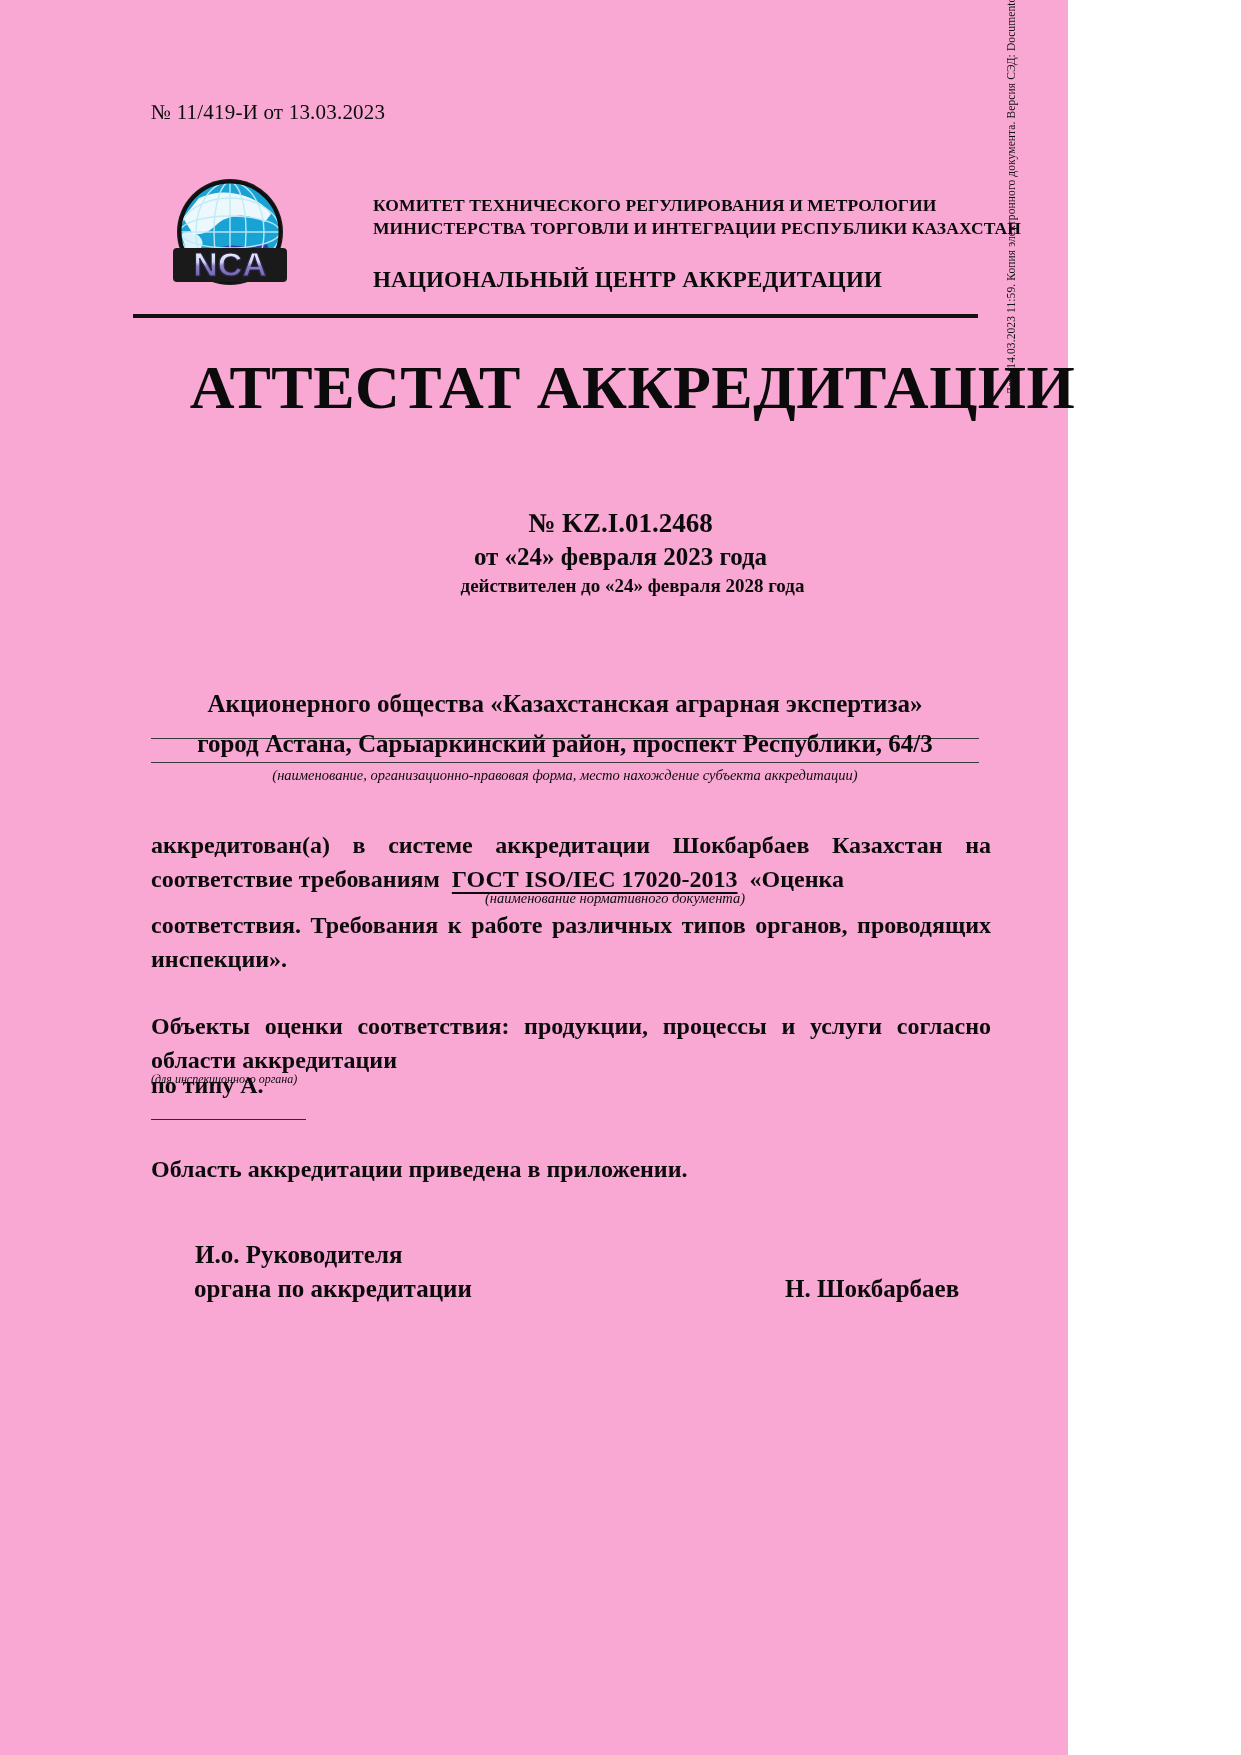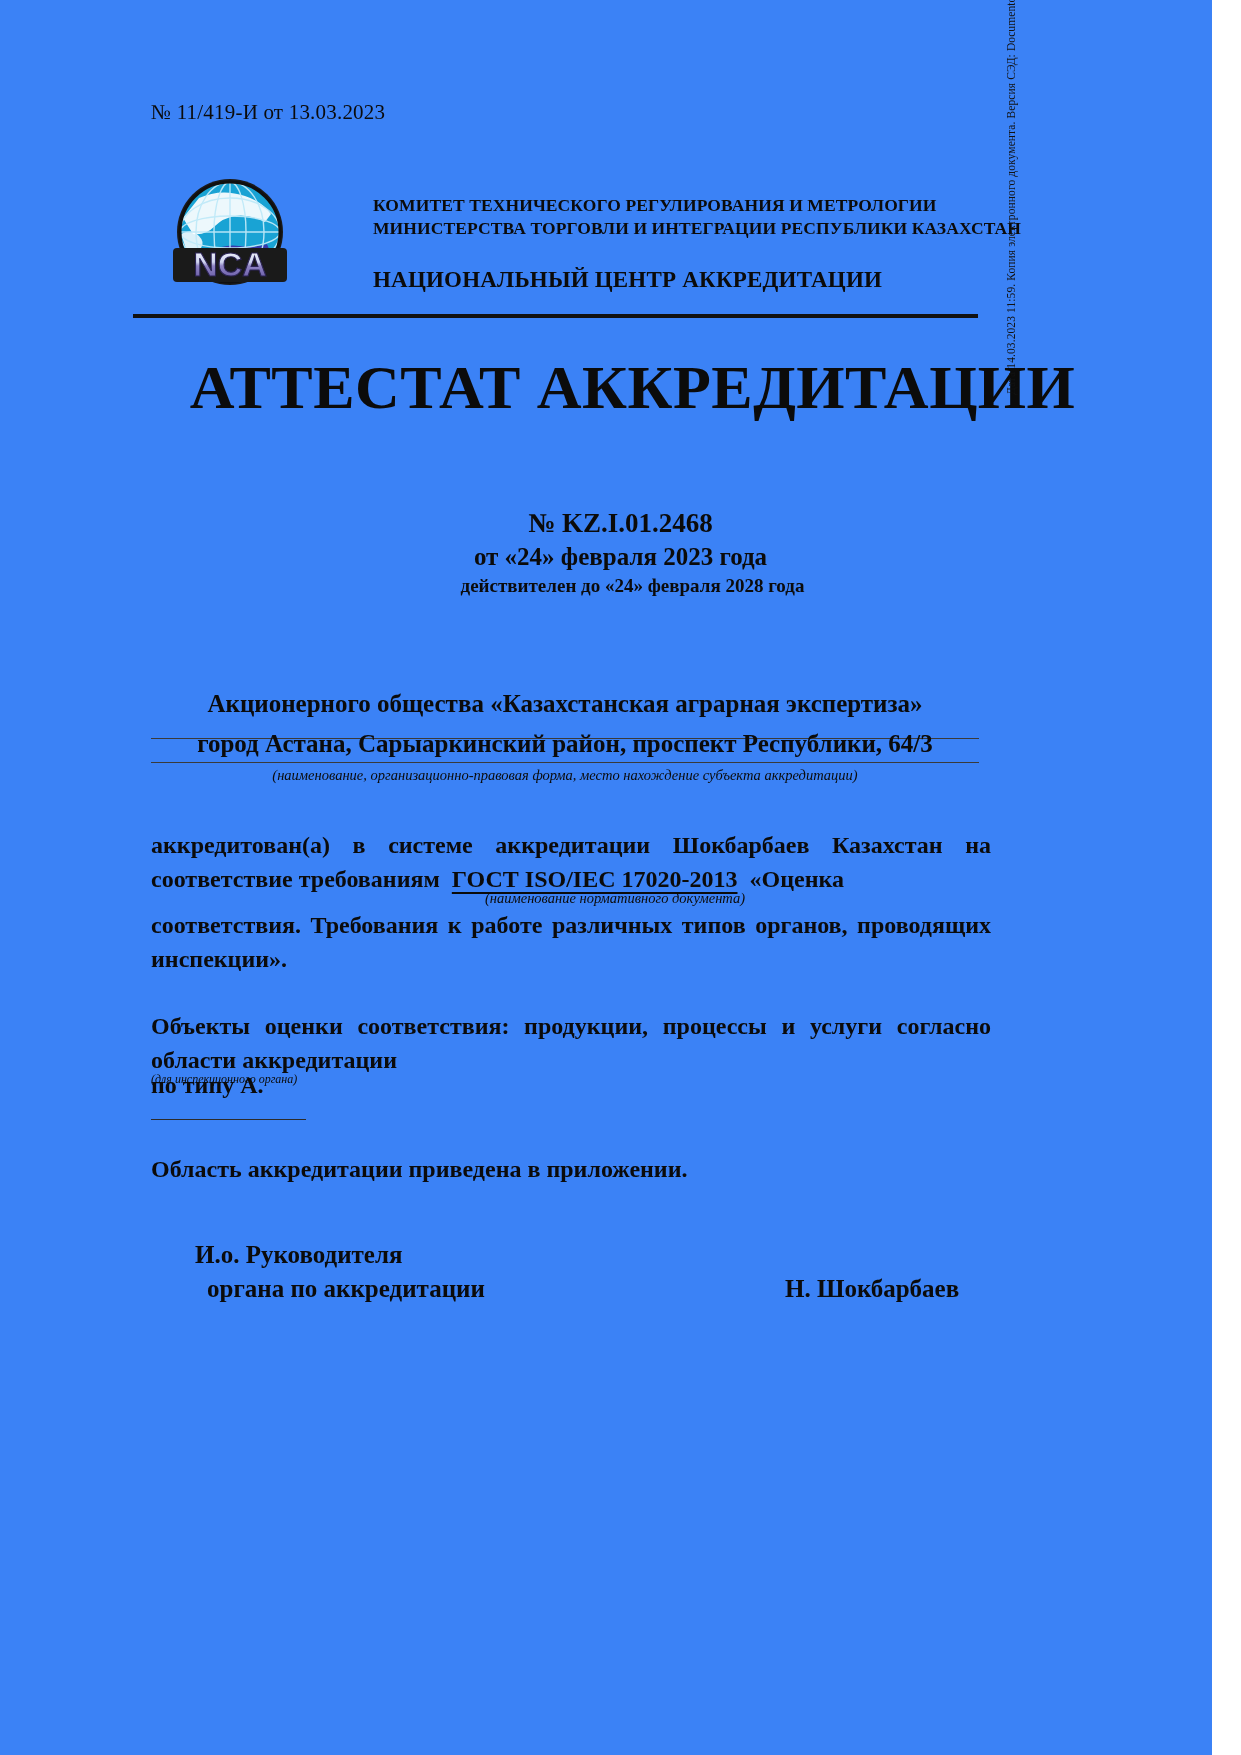--- a/index.html
+++ b/index.html
@@ -3,21 +3,21 @@
 <meta charset="utf-8">
 <style>
   * { box-sizing: border-box; margin: 0; padding: 0; }
   html, body {
     width: 1241px; height: 1755px;
     background: #ffffff;
     font-family: "Liberation Serif", "DejaVu Serif", serif;
     color: #0b0b0b;
     overflow: hidden;
   }
-  #page { position: relative; width: 1212px; height: 1755px; background:#3b82f6; }
+  #page { position: relative; width: 1068px; height: 1755px; background:#f9a8d4; }
 
   
   .ref-no {
     position:absolute; left:151px; top:100px;
     font-size:21px; letter-spacing:0.2px; white-space:nowrap;
   }
 
   
   .header-row {
     position:absolute; left:151px; top:172px; width:860px;
@@ -117,21 +117,21 @@
   }
 
   #para-scope { left:151px; top:1152px; width:840px; }
 
   
   .sig-title1 {
     position:absolute; left:195px; top:1241px;
     font-size:25px; font-weight:bold;
   }
   .sig-title2 {
-    position:absolute; left:207px; top:1275px;
+    position:absolute; left:194px; top:1275px;
     font-size:25px; font-weight:bold;
   }
   .sig-name {
     position:absolute; left:785px; top:1275px;
     font-size:25px; font-weight:bold;
   }
 
   
   .side-stamp {
     position:absolute; left:993px; top:395px;

